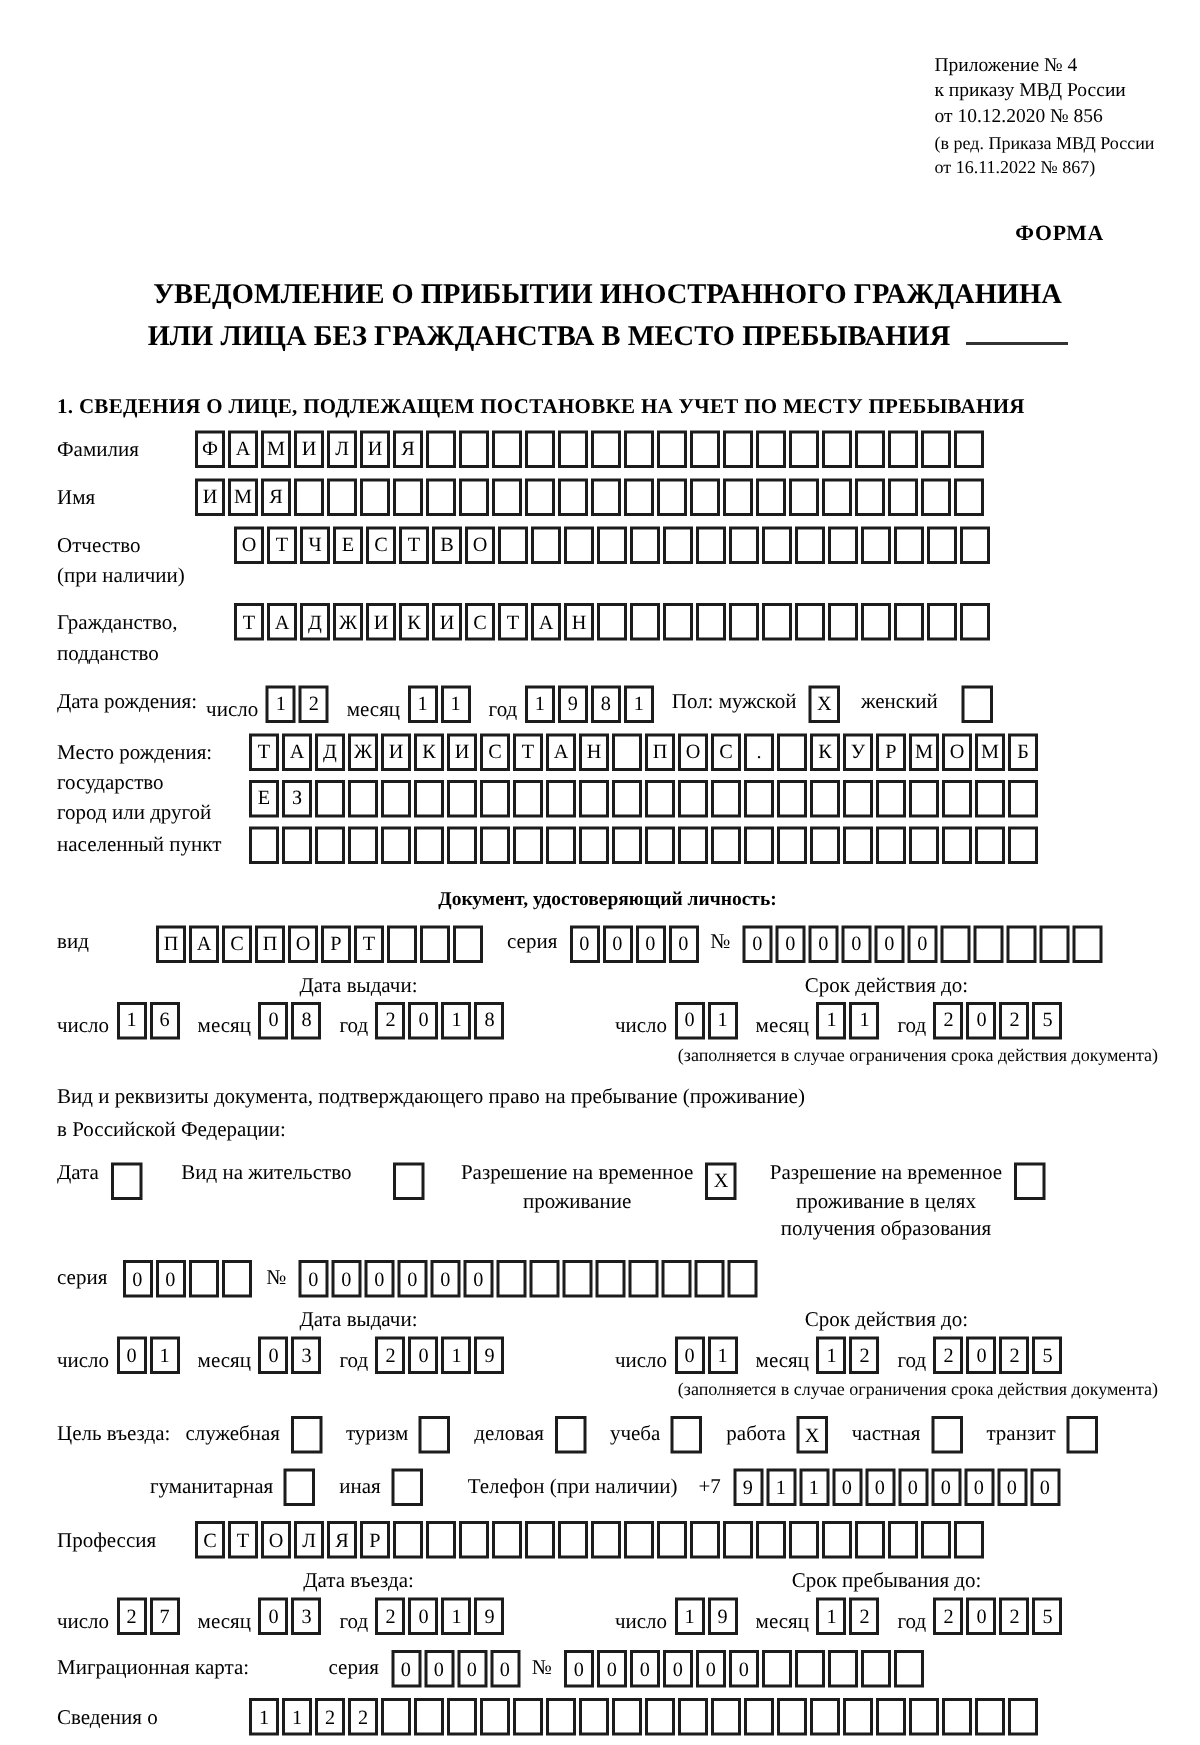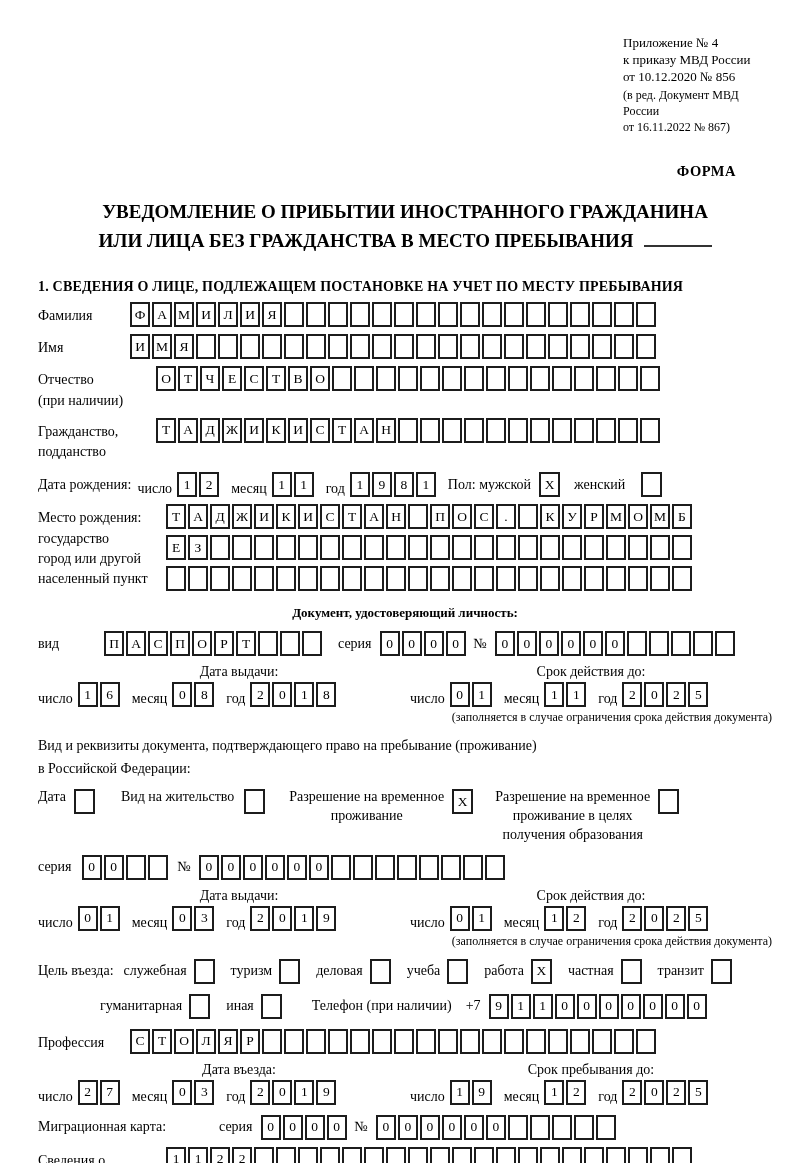--- a/index.html
+++ b/index.html
@@ -63,21 +63,21 @@
   .phone-pre { margin-right:8px; }
 </style>
 </head>
 <body>
 
 <div class="hdr-block">
   <div>Приложение № 4</div>
   <div>к приказу МВД России</div>
   <div>от 10.12.2020 № 856</div>
   <div class="hdr-sub">
-    <div>(в ред. Документ МВД России</div>
+    <div>(в ред. Приказа МВД России</div>
     <div>от 16.11.2022 № 867)</div>
   </div>
 </div>
 
 <div class="forma">ФОРМА</div>
 
 <div class="title">
   <div>УВЕДОМЛЕНИЕ О ПРИБЫТИИ ИНОСТРАННОГО ГРАЖДАНИНА</div>
   <div><span>ИЛИ ЛИЦА БЕЗ ГРАЖДАНСТВА В МЕСТО ПРЕБЫВАНИЯ</span><span class="uline"></span></div>
 </div>
@@ -417,21 +417,21 @@
   <div>Вид и реквизиты документа, подтверждающего право на пребывание (проживание)</div>
   <div>в Российской Федерации:</div>
 </div>
 
 <div class="opt-row">
   <div class="opt">
     <span class="olbl">Дата</span>
     <span class="cell cb"></span>
   </div>
   <div class="opt" style="margin-left:10px">
-    <span class="olbl" style="margin-right:10px">Вид на жительство</span>
+    <span class="olbl" style="margin-right:28px">Вид на жительство</span>
     <span class="cell cb"></span>
   </div>
   <div class="opt" style="margin-left:8px">
     <span class="olbl">
       <div>Разрешение на временное</div>
       <div>проживание</div>
     </span>
     <span class="cell cb">X</span>
   </div>
   <div class="opt" style="margin-left:6px; margin-right:0">

